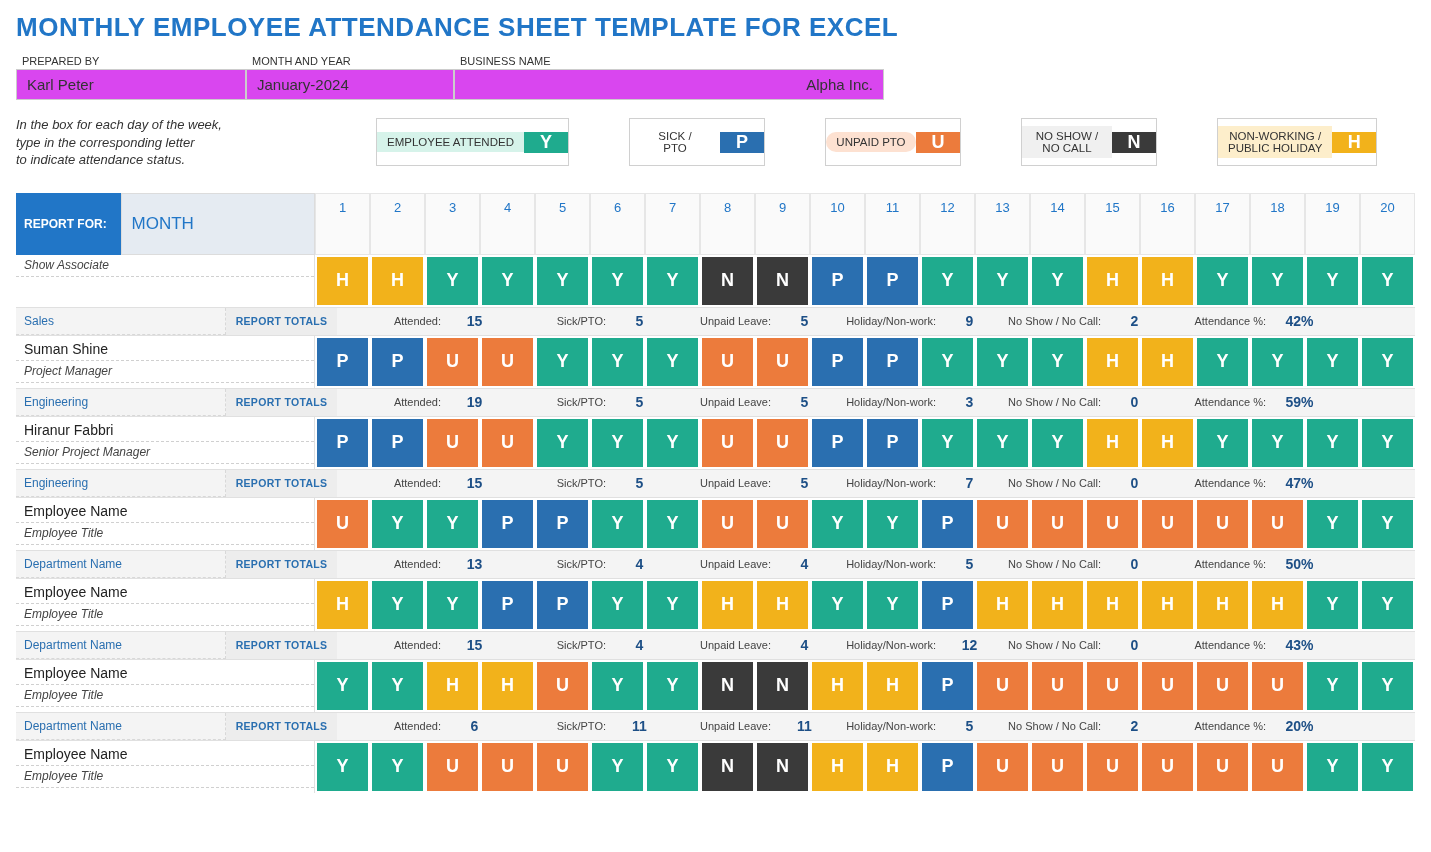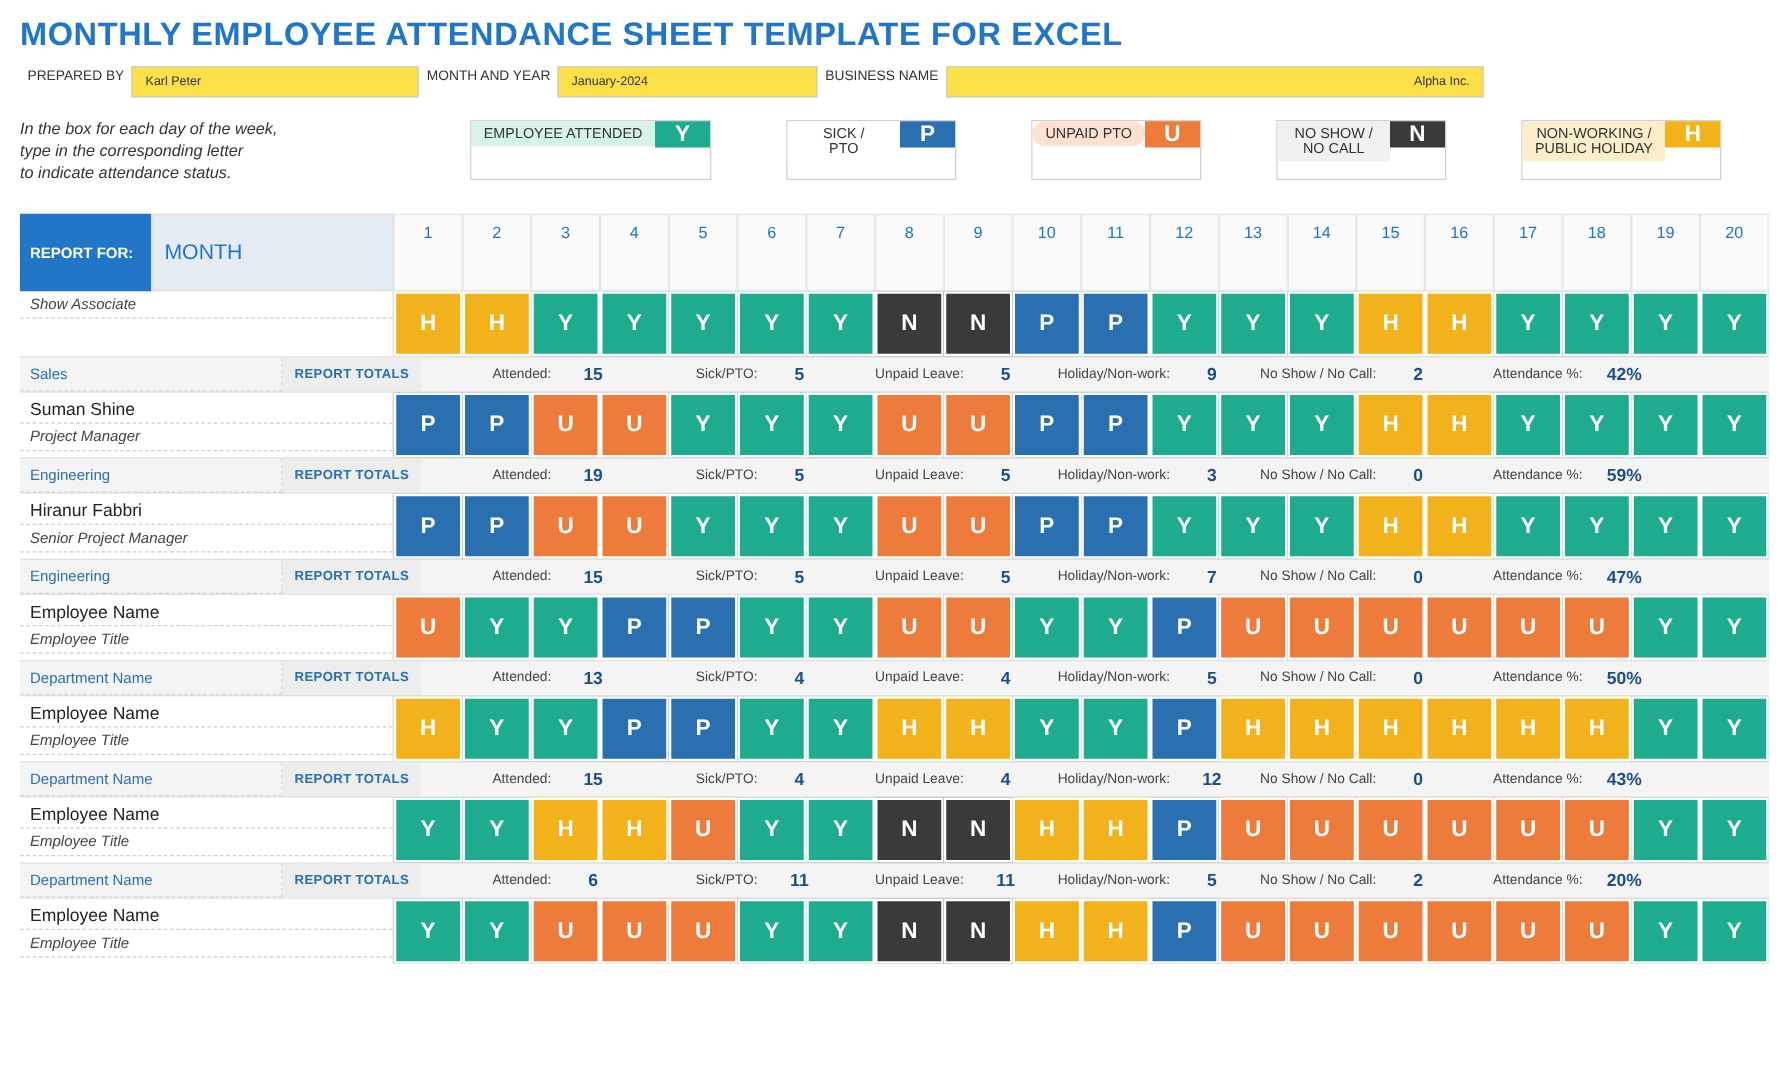--- a/index.html
+++ b/index.html
@@ -1,27 +1,27 @@
 <!DOCTYPE html>
 <html><head>
 <meta charset="utf-8">
 <style>
   * { box-sizing: border-box; margin: 0; padding: 0; }
   body { font-family: "Segoe UI", Arial, sans-serif; background: #fff; padding: 12px 16px; color: #333; }
   .title { color: #2176c7; font-size: 26px; font-weight: 700; letter-spacing: 0.5px; margin-bottom: 10px; }
   .meta-row { display: flex; gap: 0; margin-bottom: 16px; }
-  .meta-block { display: flex; flex-direction: row; }
+  .meta-block { display: flex; flex-direction: column; }
   .meta-label { font-size: 11px; font-weight: 400; color: #333; padding: 2px 6px; }
-  .meta-value { border: 1px solid #ccc; padding: 6px 10px; font-size: 10px; background: #fde047; }
+  .meta-value { border: 1px solid #ccc; padding: 6px 10px; font-size: 15px; background: #d946ef; }
   .mb1 .meta-value { width: 230px; }
   .mb2 .meta-value { width: 208px; }
   .mb3 .meta-value { width: 430px; text-align: right; }
   .legend-row { display: flex; align-items: center; gap: 60px; margin-bottom: 24px; }
   .legend-note { font-style: italic; font-size: 13px; color: #333; line-height: 1.35; width: 300px; }
-  .legend-item { display: flex; align-items: flex-start; border: 1px solid #d0d0d0; height: 48px; }
+  .legend-item { display: flex; align-items: center; border: 1px solid #d0d0d0; height: 48px; }
   .legend-label { display:flex; align-items:center; justify-content:center; text-align:center; font-size: 11.5px; padding: 4px 10px; min-width: 90px; }
   .legend-code { display:flex; align-items:center; justify-content:center; width: 44px; color:#fff; font-weight:700; font-size: 18px; }
   .bg-Y { background:#1fab8e; }
   .bg-P { background:#2a6fb0; }
   .bg-U { background:#ec7b3c; }
   .bg-N { background:#3a3a3a; }
   .bg-H { background:#f2b21b; }
   .leg-bg-Y { background:#d6f3ea; }
   .leg-bg-P { background:#ffffff; }
   .leg-bg-U { background:#fde1d1;border-radius:15px; }

